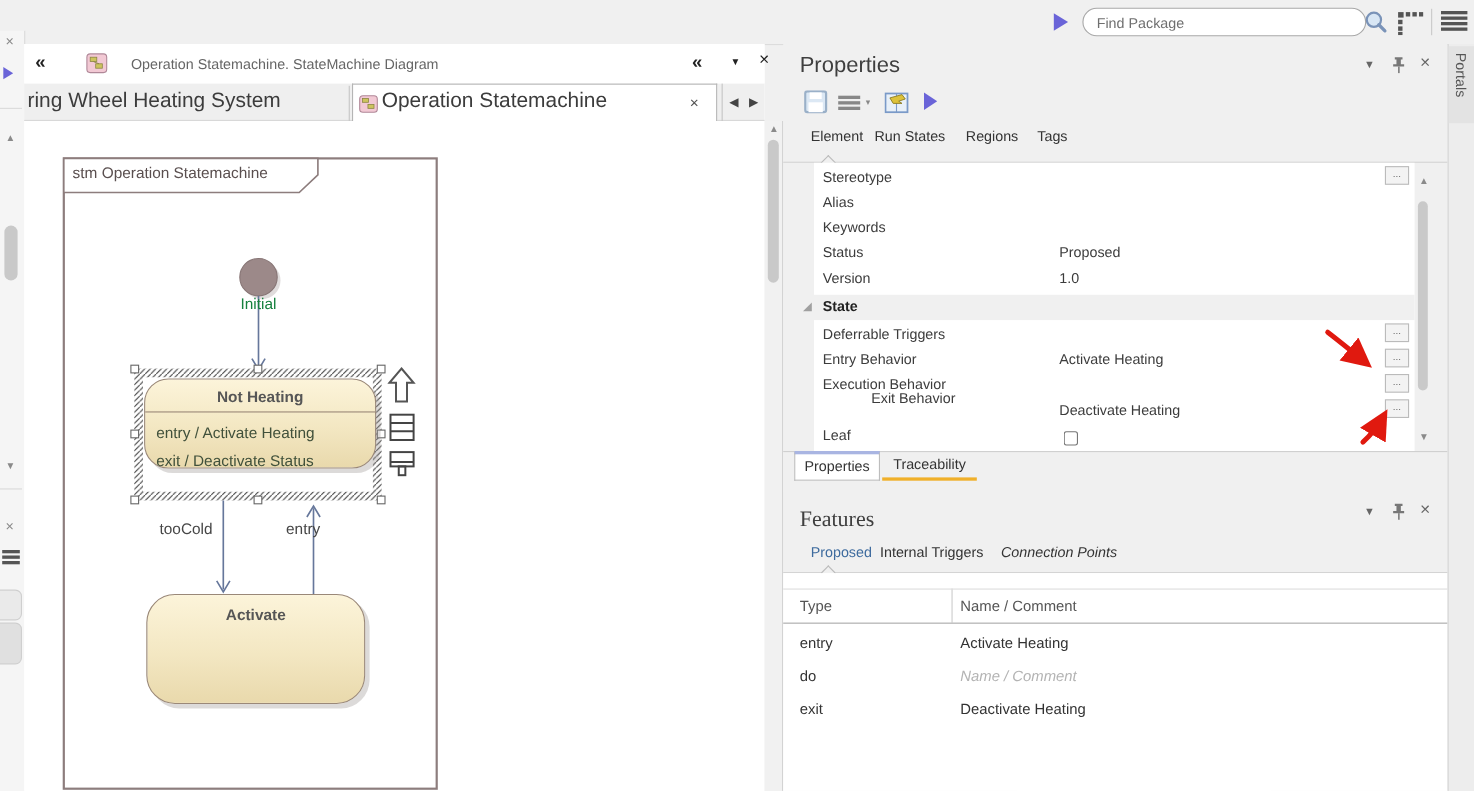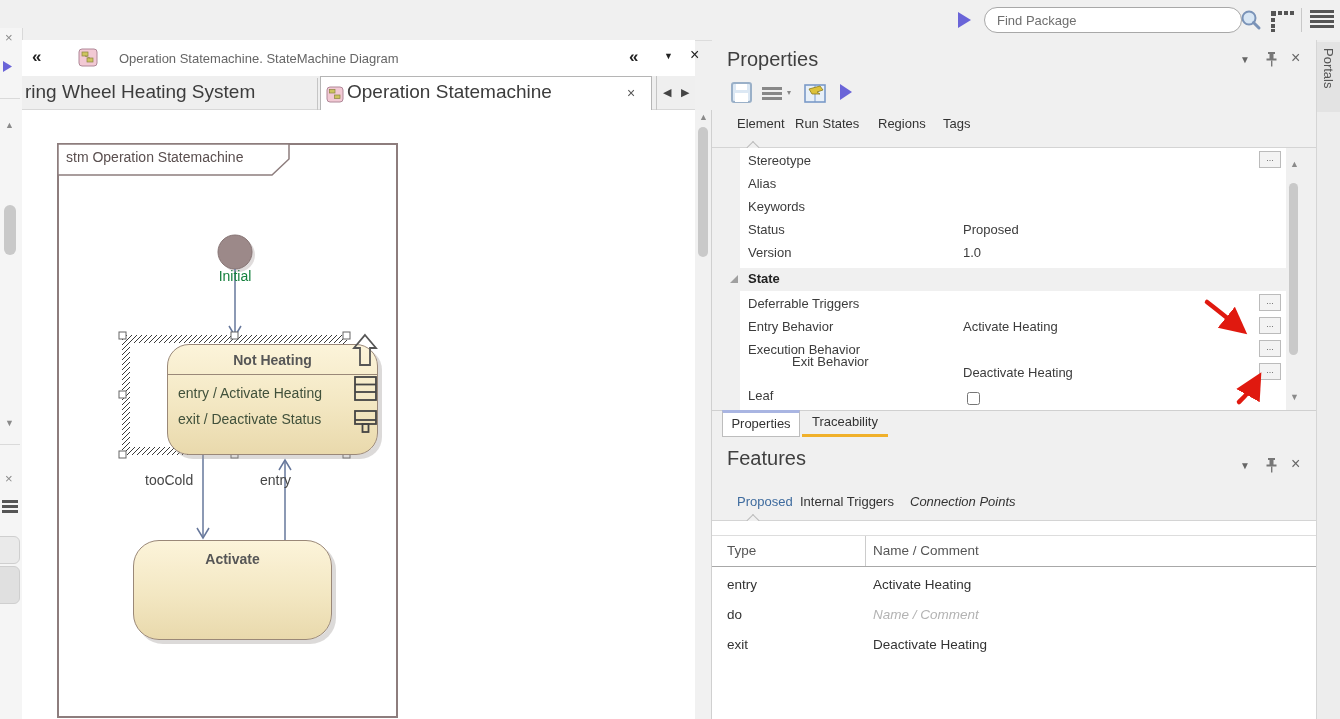--- a/index.html
+++ b/index.html
@@ -180,21 +180,21 @@
 
         <g stroke="#66779b" stroke-width="1.5" fill="none">
           <path d="M263,430 V352"></path>
             <path d="M257,360 L263,350 L269,360"></path>
         </g>
       </svg>
 
       <div class="abs" style="left:44px;top:39px;font-size:14px;color:#5a4f4f;">stm Operation Statemachine</div>
       <div class="dg-label" style="left:183px;top:158px;width:60px;text-align:center;color:#15803d;">Initial</div>
 
-      <div class="state" style="left:109px;top:234px;width:211px;height:111px;border-radius:22px;margin-left:36px;">
+      <div class="state" style="left:109px;top:234px;width:211px;height:82px;border-radius:22px;">
         <div class="state-title" style="padding-top:7px;">Not Heating</div>
         <div style="border-top:1.3px solid #9a8878;margin-top:6px;"></div>
         <div class="state-body">
           <div>entry / Activate Heating</div>
           <div>exit / Deactivate Status</div>
         </div>
       </div>
 
       <svg class="abs" style="left:330px;top:223px;" width="38" height="110">
         <g stroke="#555" stroke-width="1.8" fill="none">
@@ -314,21 +314,21 @@
         <marker id="redhead" markerWidth="7" markerHeight="7" refX="4.5" refY="3" orient="auto">
           <path d="M0,0 L6,3 L0,6 Z" fill="#e0190f"></path>
         </marker>
       </defs>
       <path d="M495,262 Q508,272 530,290" fill="none" stroke="#e0190f" stroke-width="4.5" stroke-linecap="round" marker-end="url(#redhead)"></path>
       <path d="M527,362 Q538,352 546,338" fill="none" stroke="#e0190f" stroke-width="4.5" stroke-linecap="round" marker-end="url(#redhead)"></path>
     </svg>
   </div>
 
   <div class="dockpanel" style="left:712px;top:447px;width:604px;height:272px;">
-    <div class="abs panel-title" style="left:15px;top:0;">Features</div>
+    <div class="abs panel-title" style="left:15px;top:14px;font-family:Liberation Serif, serif;">Features</div>
     <span class="winicon" style="left:528px;top:13px;font-size:10px;">▼</span>
     <svg class="abs" style="left:553px;top:10px;" width="13" height="16">
       <path d="M3,1 h7 v2 h-1.5 v4.5 h3 v2 h-10 v-2 h3 V3 H3 Z" fill="#777"></path>
         <rect x="6" y="9.5" width="1.4" height="6" fill="#777"></rect>
       </svg>
     <span class="winicon" style="left:579px;top:8px;font-size:16px;">×</span>
 
     <span class="abs ptab ftab-blue" style="left:25px;top:47px;">Proposed</span>
     <span class="abs ptab" style="left:88px;top:47px;">Internal Triggers</span>
     <span class="abs ptab" style="left:198px;top:47px;font-style:italic;">Connection Points</span>

